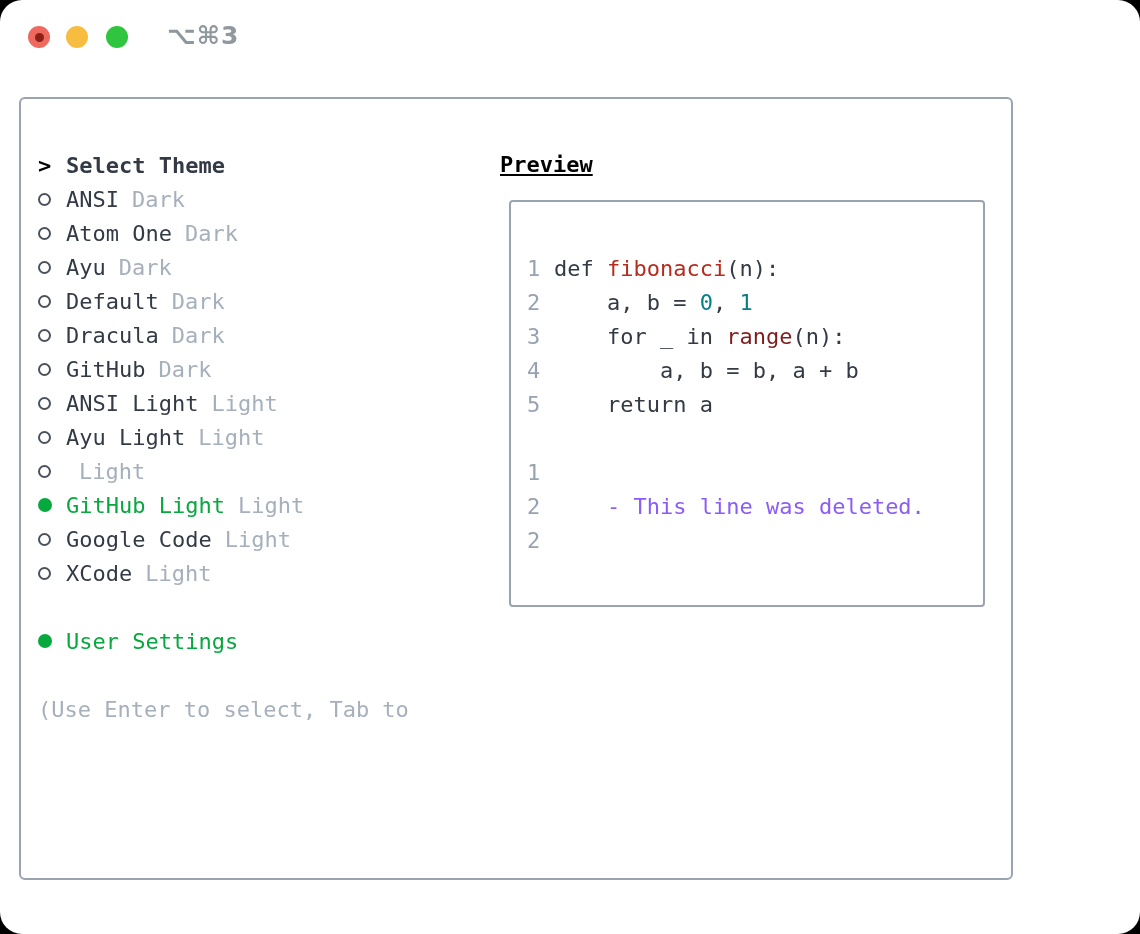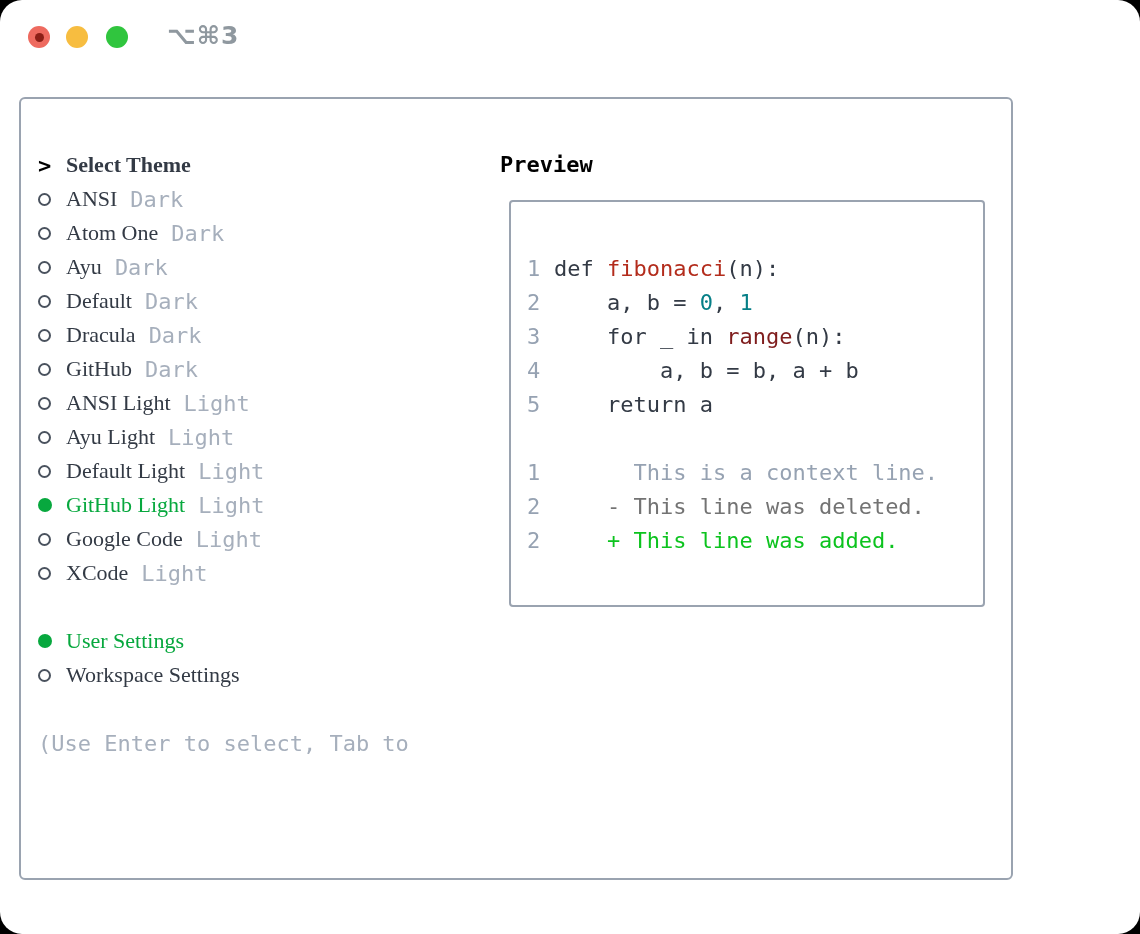--- a/index.html
+++ b/index.html
@@ -18,38 +18,38 @@
   
   .panel{position:absolute;left:19px;top:97px;width:994px;height:783px;box-sizing:border-box;
          border:2px solid #9aa3b0;border-radius:6px;background:#fff;}
   .left-col{position:absolute;left:17px;top:49px;width:440px;}
   .row{height:34px;display:flex;align-items:center;font-size:22px;color:#333a45;white-space:pre;}
   .marker{width:28px;display:flex;align-items:center;flex:0 0 28px;}
   .prompt{font-weight:bold;color:#000;font-size:22px;}
   .title{font-weight:bold;color:#000;}
   .radio{width:13px;height:13px;border-radius:50%;border:2px solid #4a525e;box-sizing:border-box;}
   .radio.filled{width:14px;height:14px;border:none;background:#07a83e;}
-  .label{color:#333a45;font-family:Liberation Serif, serif;}
+  .label{color:#333a45;}
   .row.selected .label{color:#07a83e;}
   .variant{color:#a6afbc;margin-left:13px;}
   .apply-title{color:#111;}
   .help-row{color:#a6afbc;}
   
   .preview-title{position:absolute;left:479px;top:49px;height:34px;line-height:34px;
-                 font-size:22px;font-weight:bold;color:#000;}
+                 font-size:22px;font-weight:bold;color:#000;text-decoration:underline;}
   .preview-box{position:absolute;left:488px;top:101px;width:476px;height:407px;box-sizing:border-box;
                border:2px solid #9aa3b0;border-radius:4px;padding:49px 0 0 16px;overflow:hidden;}
   .pline{height:34px;display:flex;align-items:center;font-size:22px;white-space:pre;}
   .gutter{display:inline-block;width:27px;flex:0 0 27px;color:#96a2b2;}
   .seg-plain{color:#333a45;}
   .seg-func{color:#b32c1c;}
   .seg-num{color:#067f87;}
   .seg-builtin{color:#7f1d1d;}
   .seg-context{color:#96a2b2;}
-  .seg-deleted{color:#737373;}
+  .seg-deleted{color:#8b5cf6;}
   .seg-added{color:#0cc31e;}
 </style>
 </head>
 <body>
 
 <div class="window">
 
   <div>
     <span class="tl red">
       <span class="tl-dot"></span>
@@ -69,49 +69,48 @@
 
       <div id="theme-list">
           <div class="row"><span class="marker"><span class="radio"></span></span><span class="label">ANSI</span><span class="variant">Dark</span></div>
           <div class="row"><span class="marker"><span class="radio"></span></span><span class="label">Atom One</span><span class="variant">Dark</span></div>
           <div class="row"><span class="marker"><span class="radio"></span></span><span class="label">Ayu</span><span class="variant">Dark</span></div>
           <div class="row"><span class="marker"><span class="radio"></span></span><span class="label">Default</span><span class="variant">Dark</span></div>
           <div class="row"><span class="marker"><span class="radio"></span></span><span class="label">Dracula</span><span class="variant">Dark</span></div>
           <div class="row"><span class="marker"><span class="radio"></span></span><span class="label">GitHub</span><span class="variant">Dark</span></div>
           <div class="row"><span class="marker"><span class="radio"></span></span><span class="label">ANSI Light</span><span class="variant">Light</span></div>
           <div class="row"><span class="marker"><span class="radio"></span></span><span class="label">Ayu Light</span><span class="variant">Light</span></div>
-          <div class="row"><span class="marker"><span class="radio"></span></span><span class="label">Default Light</span><span class="variant">Light</span></div>
+          <div class="row"><span class="marker"><span class="radio"></span></span><span class="variant">Light</span></div>
           <div class="row selected"><span class="marker"><span class="radio filled"></span></span><span class="label">GitHub Light</span><span class="variant">Light</span></div>
           <div class="row"><span class="marker"><span class="radio"></span></span><span class="label">Google Code</span><span class="variant">Light</span></div>
           <div class="row"><span class="marker"><span class="radio"></span></span><span class="label">XCode</span><span class="variant">Light</span></div>
         </div>
 
       <div class="row"></div>
 
 
       <div id="apply-list">
           <div class="row selected"><span class="marker"><span class="radio filled"></span></span><span class="label">User Settings</span></div>
-          <div class="row"><span class="marker"><span class="radio"></span></span><span class="label">Workspace Settings</span></div>
         </div>
 
       <div class="row"></div>
 
       <div class="row help-row">(Use Enter to select, Tab to</div>
     </div>
 
     <div class="preview-title">Preview</div>
 
     <div class="preview-box">
       <div id="preview-lines">
           <div class="pline"><span class="gutter">1</span><span class="seg-plain">def </span><span class="seg-func">fibonacci</span><span class="seg-plain">(n):</span></div>
           <div class="pline"><span class="gutter">2</span><span class="seg-plain">    a, b = </span><span class="seg-num">0</span><span class="seg-plain">, </span><span class="seg-num">1</span></div>
           <div class="pline"><span class="gutter">3</span><span class="seg-plain">    for _ in </span><span class="seg-builtin">range</span><span class="seg-plain">(n):</span></div>
           <div class="pline"><span class="gutter">4</span><span class="seg-plain">        a, b = b, a + b</span></div>
           <div class="pline"><span class="gutter">5</span><span class="seg-plain">    return a</span></div>
           <div class="pline"><span class="gutter"></span></div>
-          <div class="pline"><span class="gutter">1</span><span class="seg-context">      This is a context line.</span></div>
+          <div class="pline"><span class="gutter">1</span></div>
           <div class="pline"><span class="gutter">2</span><span class="seg-deleted">    - This line was deleted.</span></div>
-          <div class="pline"><span class="gutter">2</span><span class="seg-added">    + This line was added.</span></div>
+          <div class="pline"><span class="gutter">2</span></div>
         </div>
     </div>
 
   </div>
 </div>
 
 </body></html>

